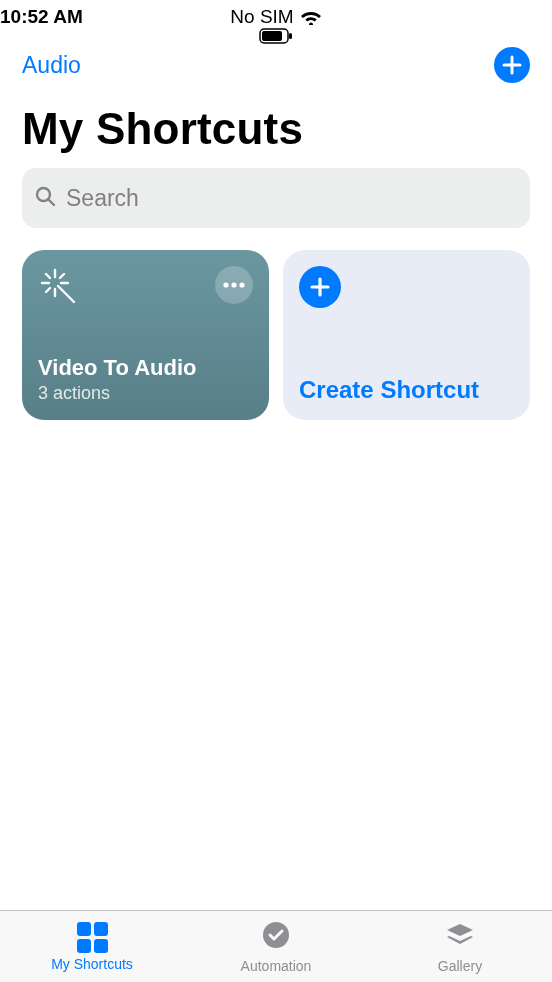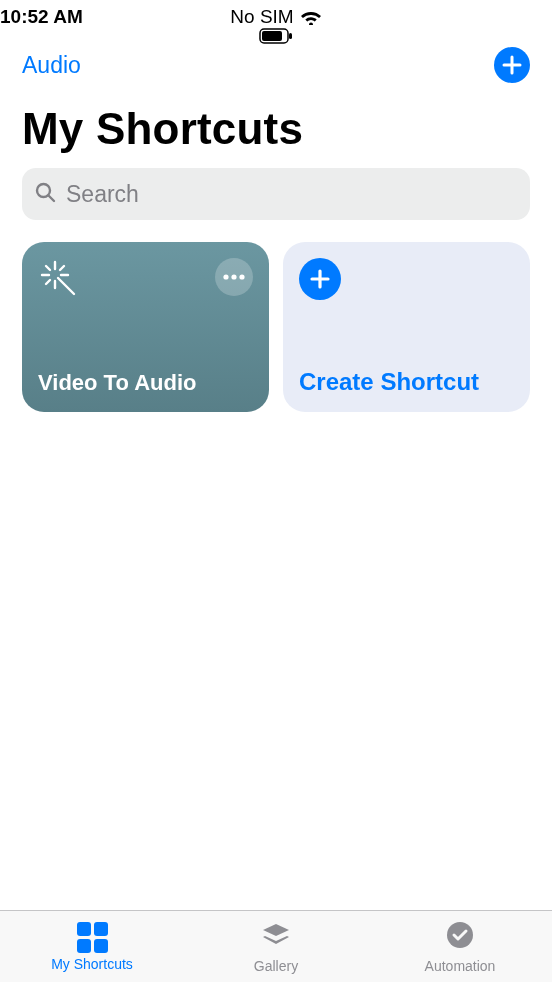--- a/index.html
+++ b/index.html
@@ -28,21 +28,21 @@
       display: flex; align-items: center; justify-content: center;
     }
     .nav-plus svg { display: block; }
 
     
     .title { font-size: 44px; font-weight: 700; padding: 14px 22px 10px 22px; letter-spacing: 0.2px; }
 
     
     .search-wrap { padding: 4px 22px 0 22px; }
     .search {
-      background: #eceded; border-radius: 14px; height: 52px;
+      background: #eceded; border-radius: 14px; height: 60px;
       display: flex; align-items: center; gap: 10px; padding: 0 12px;
     }
     .search input {
       flex: 1; border: none; background: transparent; font-size: 23px;
       color: #000; outline: none;
     }
     .search input::placeholder { color: #808085; }
     .search-icon { color: #808085; }
 
     
@@ -161,20 +161,21 @@
       <span class="more-btn">
         <svg width="22" height="6" viewBox="0 0 22 6">
           <circle cx="3" cy="3" r="2.6" fill="#fff"></circle>
           <circle cx="11" cy="3" r="2.6" fill="#fff"></circle>
           <circle cx="19" cy="3" r="2.6" fill="#fff"></circle>
         </svg>
       </span>
     </div>
     <div class="bottom">
       <div class="name">Video To Audio</div>
+      <div class="sub">3 actions</div>
     </div>
   </div>
 
   <div class="card card-create">
     <span class="plus-circ">
       <svg width="24" height="24" viewBox="0 0 24 24">
           <path d="M12 4v16M4 12h16" stroke="#fff" stroke-width="3.2" stroke-linecap="round"></path>
         </svg>
     </span>
     <div class="label">Create Shortcut</div>
@@ -186,32 +187,32 @@
 
 <div class="tab-bar">
   <div class="tab active">
     <span class="grid-icon">
         <span></span>
         <span></span>
         <span></span>
         <span></span>
       </span>
     <span class="tab-label">My Shortcuts</span>
+  </div>
+  <div class="tab inactive">
+    <span>
+      <svg width="32" height="32" viewBox="0 0 32 32">
+          <circle cx="16" cy="16" r="13" fill="#8e8e93"></circle>
+          <path d="M10 16l4 4 8-8" stroke="#f8f8f8" stroke-width="3" fill="none" stroke-linecap="round" stroke-linejoin="round"></path>
+        </svg>
+    </span>
+    <span class="tab-label">Automation</span>
   </div>
   <div class="tab inactive">
     <span>
       <svg width="32" height="32" viewBox="0 0 32 32">
         <path d="M16 5 L29 11 L16 17 L3 11 Z" fill="#8e8e93"></path>
         <path d="M5 17 L16 22 L27 17 L29 18 L16 25 L3 18 Z" fill="#8e8e93"></path>
       </svg>
     </span>
     <span class="tab-label">Gallery</span>
   </div>
-  <div class="tab inactive">
-    <span>
-      <svg width="32" height="32" viewBox="0 0 32 32">
-          <circle cx="16" cy="16" r="13" fill="#8e8e93"></circle>
-          <path d="M10 16l4 4 8-8" stroke="#f8f8f8" stroke-width="3" fill="none" stroke-linecap="round" stroke-linejoin="round"></path>
-        </svg>
-    </span>
-    <span class="tab-label">Automation</span>
-  </div>
 </div>
 
 </body></html>

